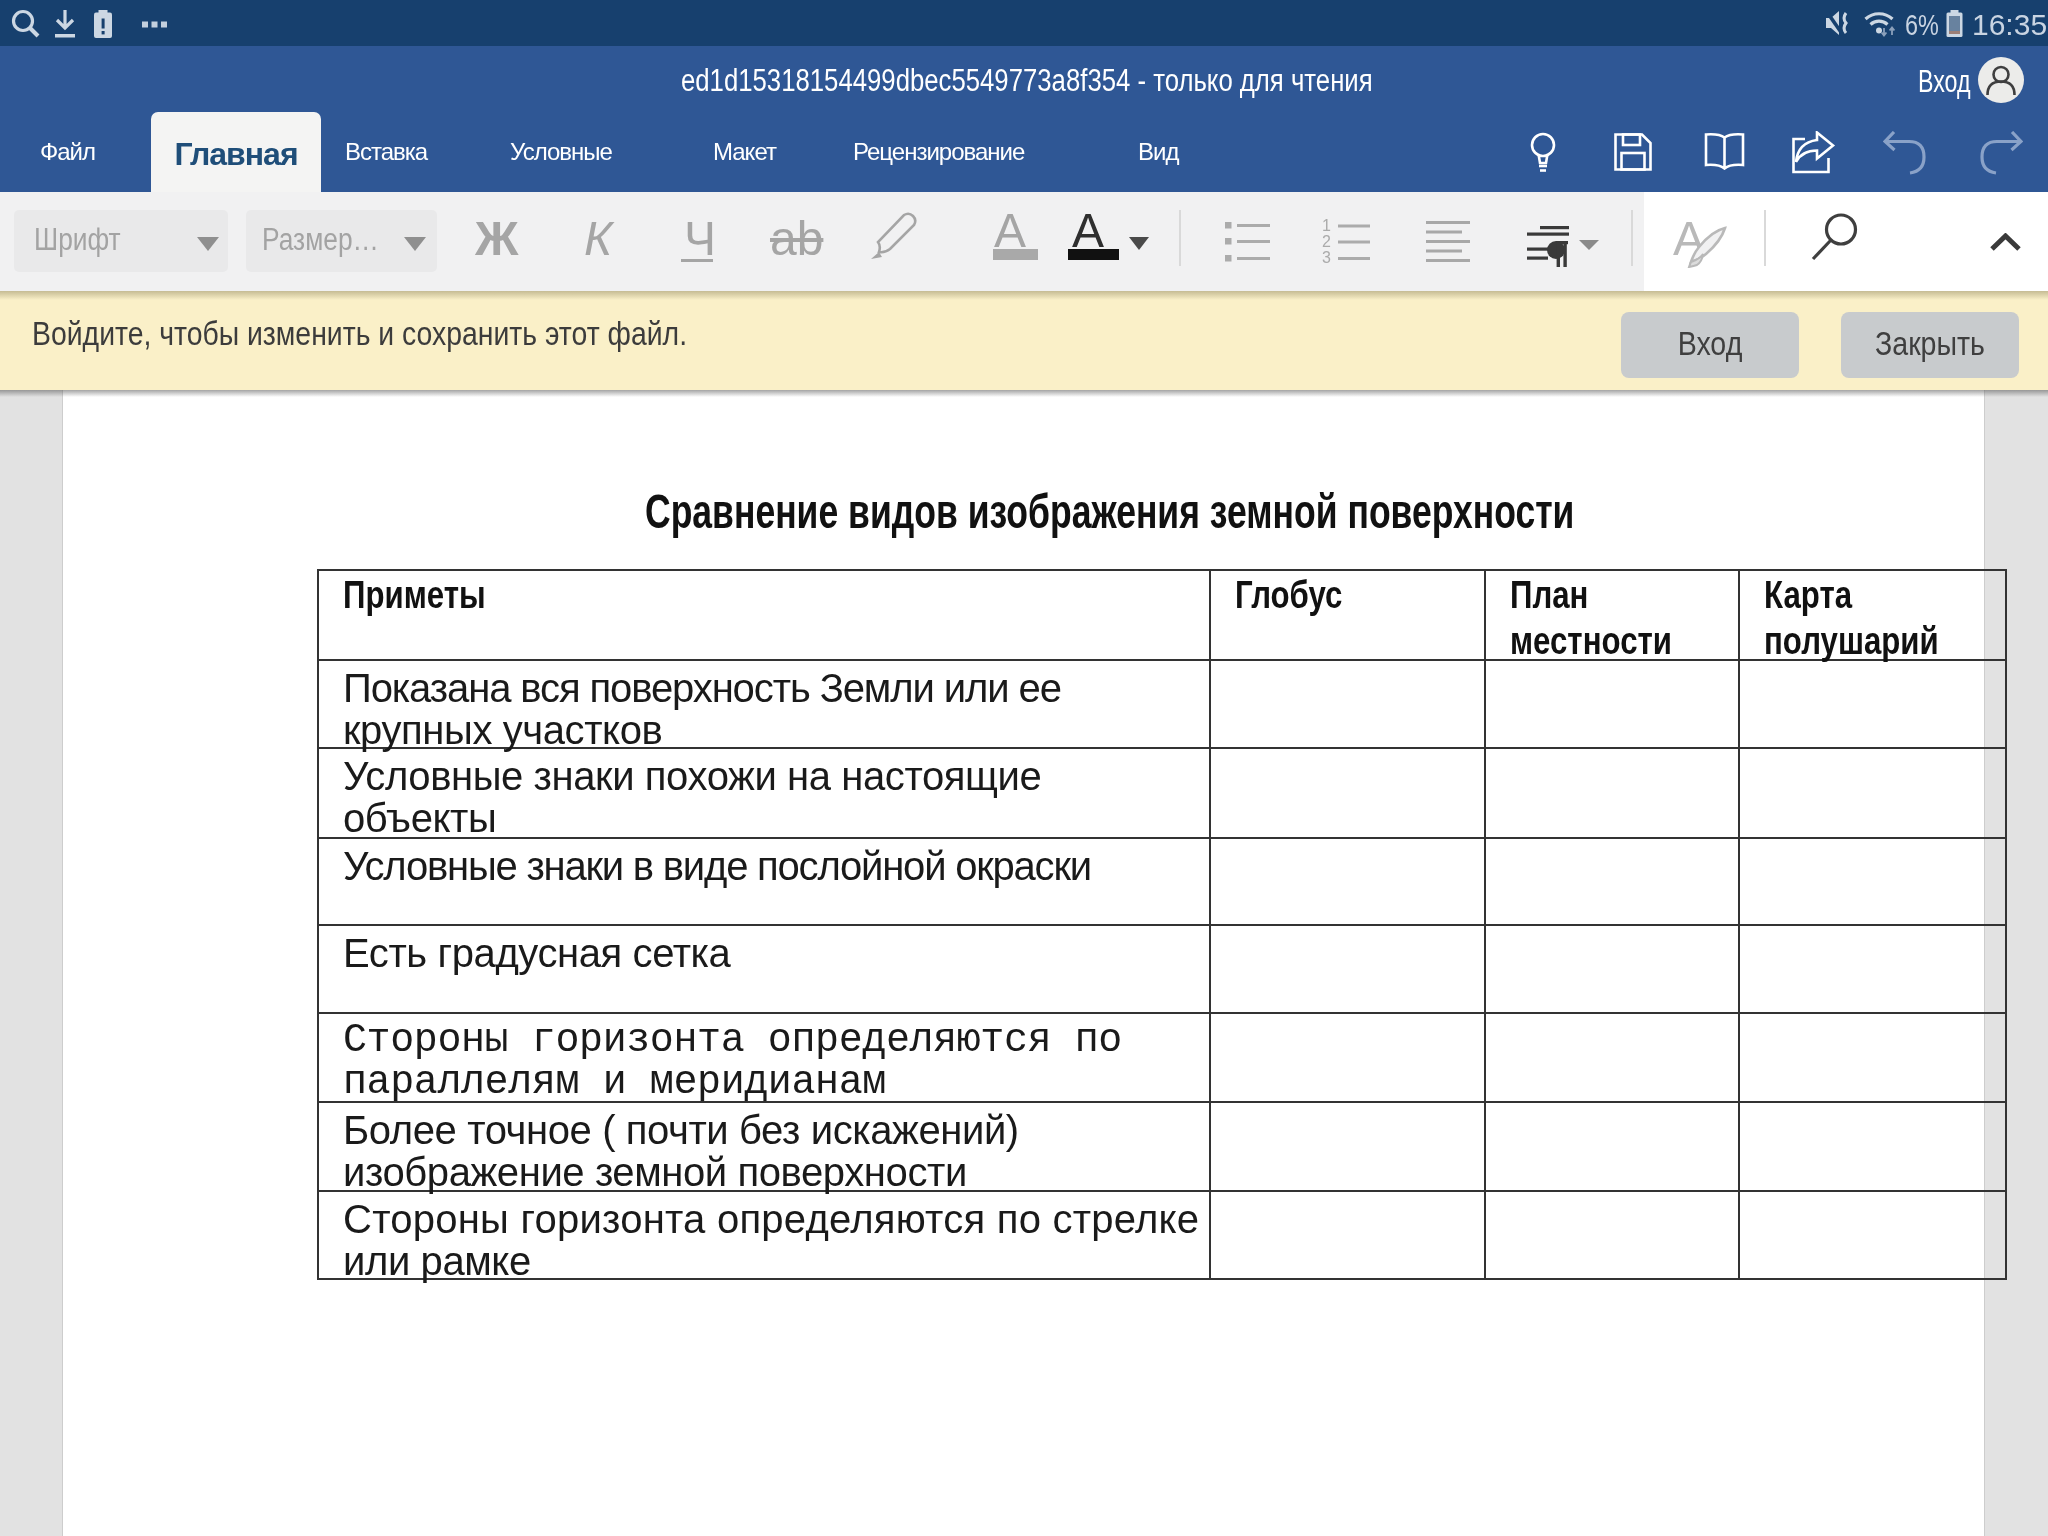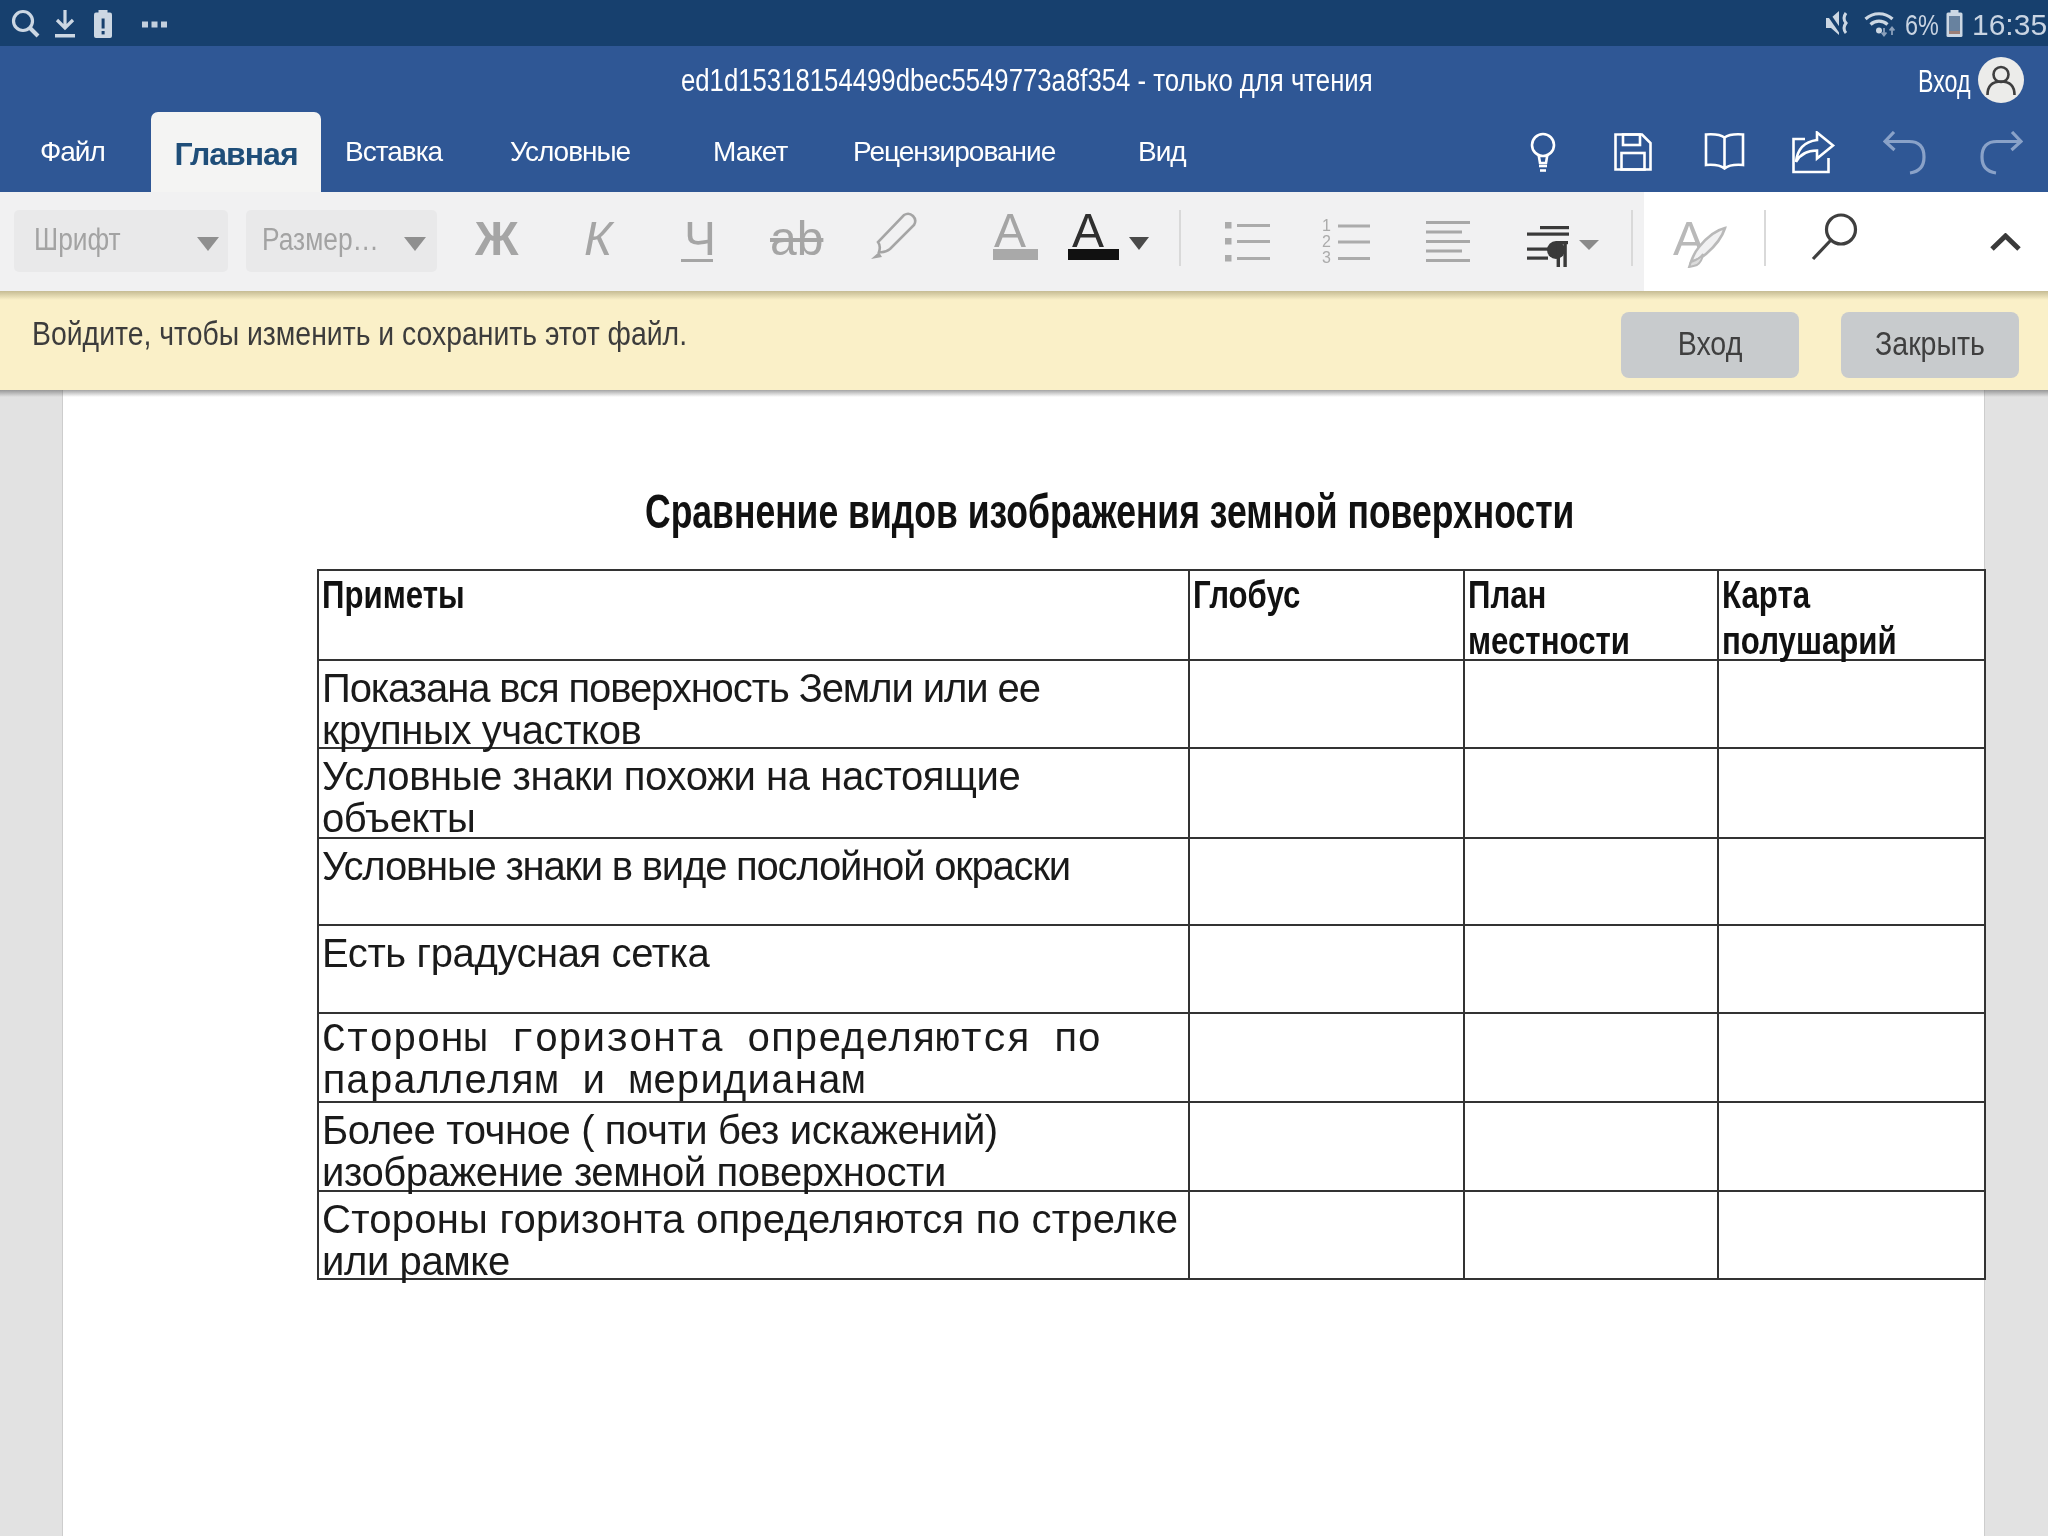--- a/index.html
+++ b/index.html
@@ -10,21 +10,21 @@
 
 #statusbar { position:absolute; left:0; top:0; width:2048px; height:46px; background:#17406e; }
 #statusbar svg { position:absolute; }
 .sbtxt { position:absolute; color:#c9d4e2; font-size:30px; line-height:30px; }
 
 
 #blueband { position:absolute; left:0; top:46px; width:2048px; height:146px; background:#2f5795; }
 #doctitle { position:absolute; left:681px; top:19px; color:#ffffff; font-size:31px; line-height:31px; white-space:nowrap; transform:scaleX(0.83); transform-origin:left top; }
 #signin { position:absolute; left:1918px; top:20px; color:#ffffff; font-size:31px; line-height:31px; transform:scaleX(0.75); transform-origin:left top; }
 #avatar { position:absolute; left:1978px; top:11px; width:46px; height:46px; border-radius:50%; background:#ececea; }
-.tab { position:absolute; top:90px; color:#fff; font-size:28px; line-height:32px; letter-spacing:-1px; }
+.tab { position:absolute; top:90px; color:#fff; font-size:24px; line-height:32px; letter-spacing:-1px; }
 #activetab { position:absolute; left:151px; top:66px; width:170px; height:80px; background:#f4f4f3; border-radius:7px 7px 0 0; text-align:center; line-height:84px; color:#1f4e79; font-weight:bold; font-size:32px; letter-spacing:-1px; }
 .bicon { position:absolute; top:0; }
 
 
 #toolbar { position:absolute; left:0; top:192px; width:1644px; height:99px; background:#f1f1f2; }
 .drop { position:absolute; top:18px; height:62px; background:#e9e9ea; border-radius:5px; color:#a3a3a3; }
 .drop span { display:block; margin-top:14px; font-size:31px; line-height:31px; transform:scaleX(0.85); transform-origin:left top; }
 .droparrow { position:absolute; top:45px; width:0; height:0; border-left:11px solid transparent; border-right:11px solid transparent; border-top:14px solid #8f8f8f; }
 .tbtn { position:absolute; top:23px; color:#a5a5a5; font-size:48px; line-height:48px; }
 .sep { position:absolute; top:18px; width:2px; height:56px; background:#d9d9d9; }
@@ -36,21 +36,21 @@
 .ybtn { position:absolute; top:21px; height:66px; background:#c8cbcd; border-radius:8px; }
 .ybtn span { display:block; text-align:center; margin-top:14px; color:#3f3f3f; font-size:34px; line-height:34px; transform:scaleX(0.84); }
 
 
 #docarea { position:absolute; left:0; top:390px; width:2048px; height:1146px; background:#e2e2e2; }
 #page { position:absolute; left:62px; top:0; width:1923px; height:1146px; background:#ffffff; border-left:1px solid #cdcdcd; border-right:1px solid #cdcdcd; }
 #shadow { position:absolute; left:0; top:0; width:2048px; height:7px; background:linear-gradient(rgba(90,90,90,0.55),rgba(200,200,200,0.0)); }
 #h1 { position:absolute; left:645px; top:487px; font-size:49px; line-height:49px; font-weight:bold; color:#111; white-space:nowrap; transform:scaleX(0.725); transform-origin:left top; }
 table { border-collapse:collapse; position:absolute; left:317px; top:569px; table-layout:fixed; }
 td { border:2.5px solid #333; vertical-align:top; font-size:40px; line-height:42px; letter-spacing:-0.4px; padding:0; color:#1a1a1a; }
-td .ct { margin:6px 10px 0 3px; height:74px; overflow:visible; white-space:nowrap; }
+td .ct { margin:6px 10px 0 24px; height:74px; overflow:visible; white-space:nowrap; }
 tr.hdr td { font-weight:bold; font-size:39px; line-height:46px; letter-spacing:0; color:#111; }
 tr.hdr .ct { margin-top:1px; height:84px; }
 tr.hdr .sx { transform:scaleX(0.8); }
 </style>
 </head>
 <body>
 
 <div id="statusbar">
   <svg style="left:10px;top:8px" width="32" height="32" viewBox="0 0 32 32">
       <circle cx="13" cy="13" r="9.5" fill="none" stroke="#ccd7e3" stroke-width="3.2"></circle>

